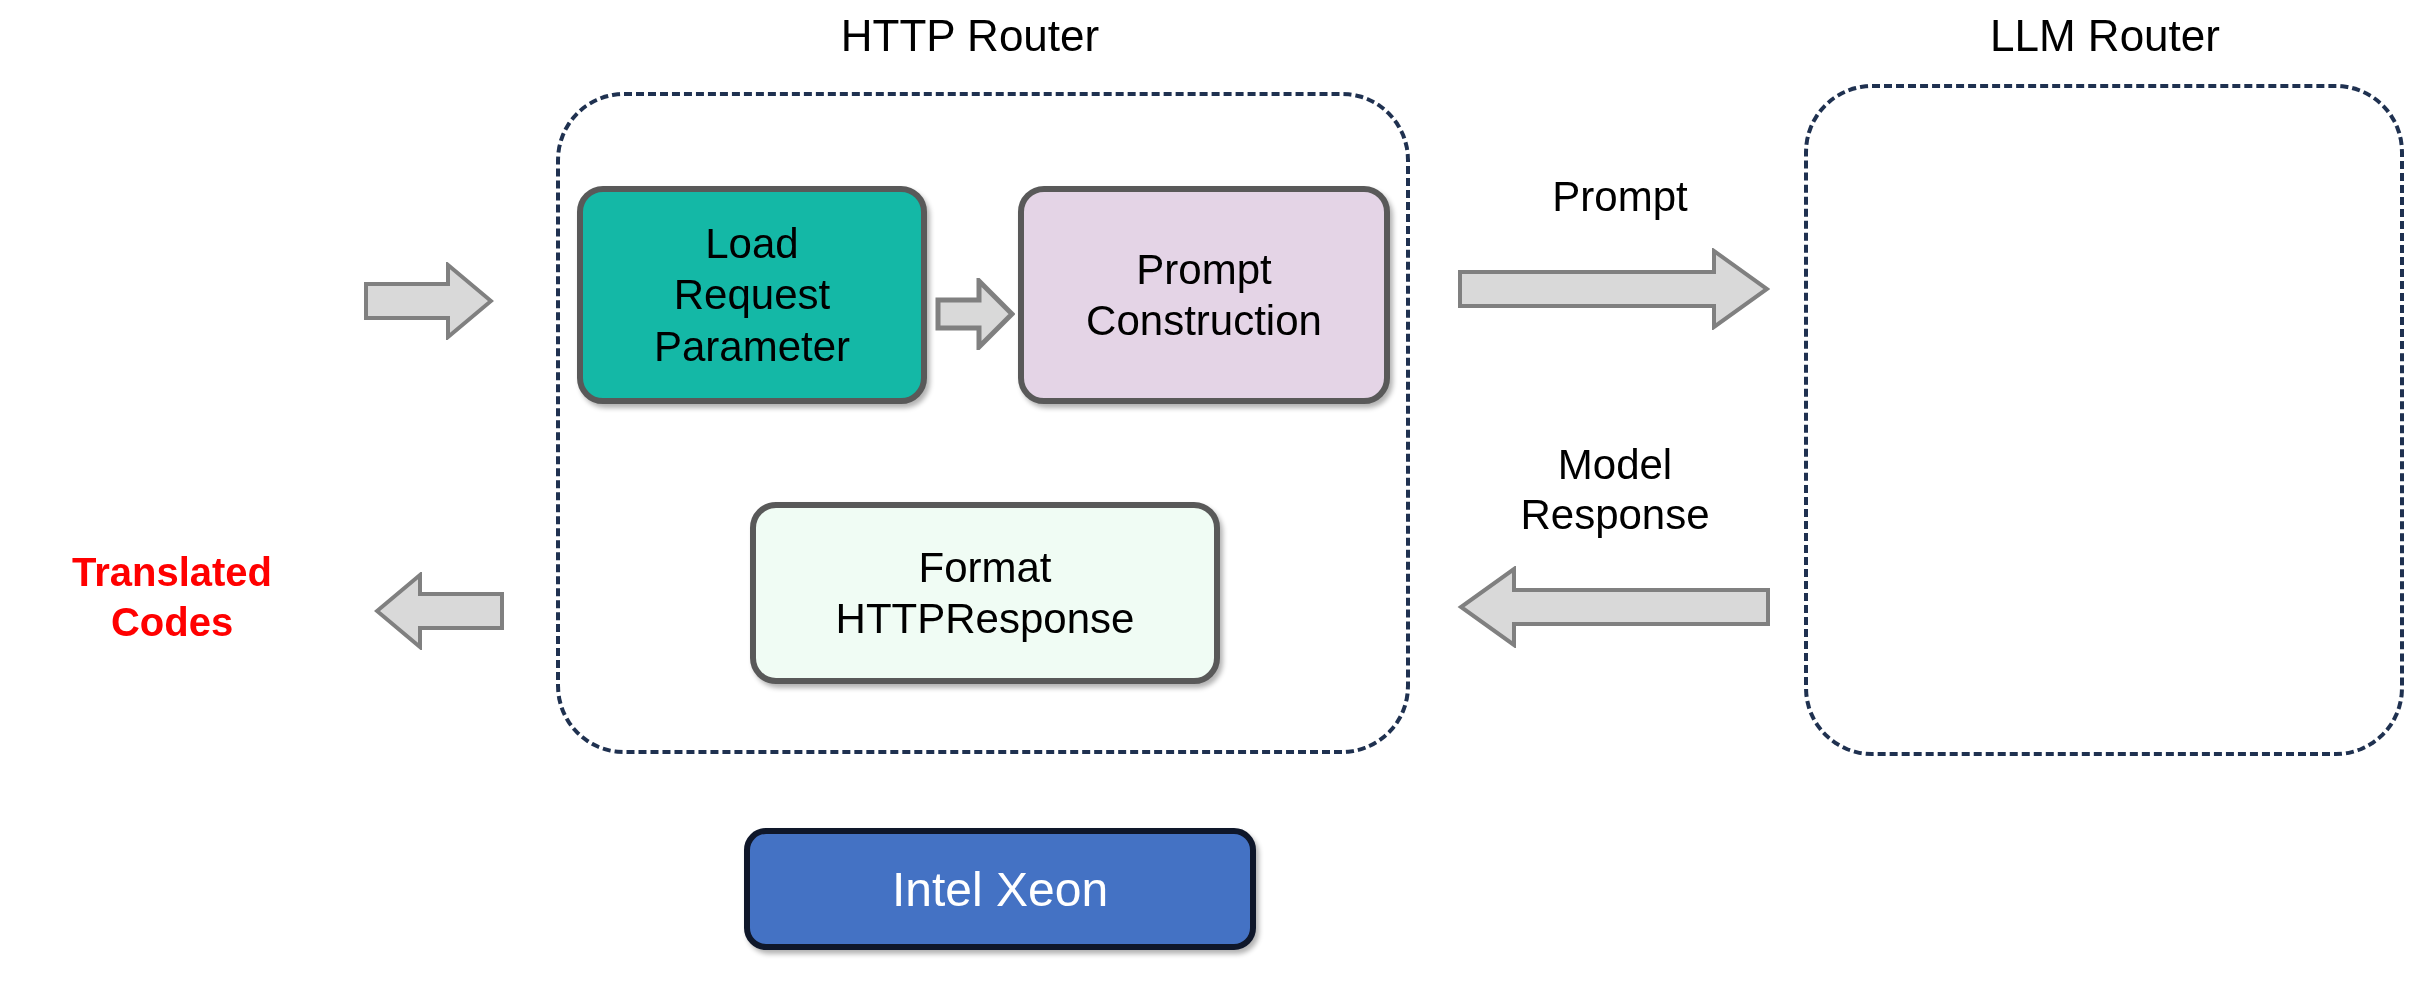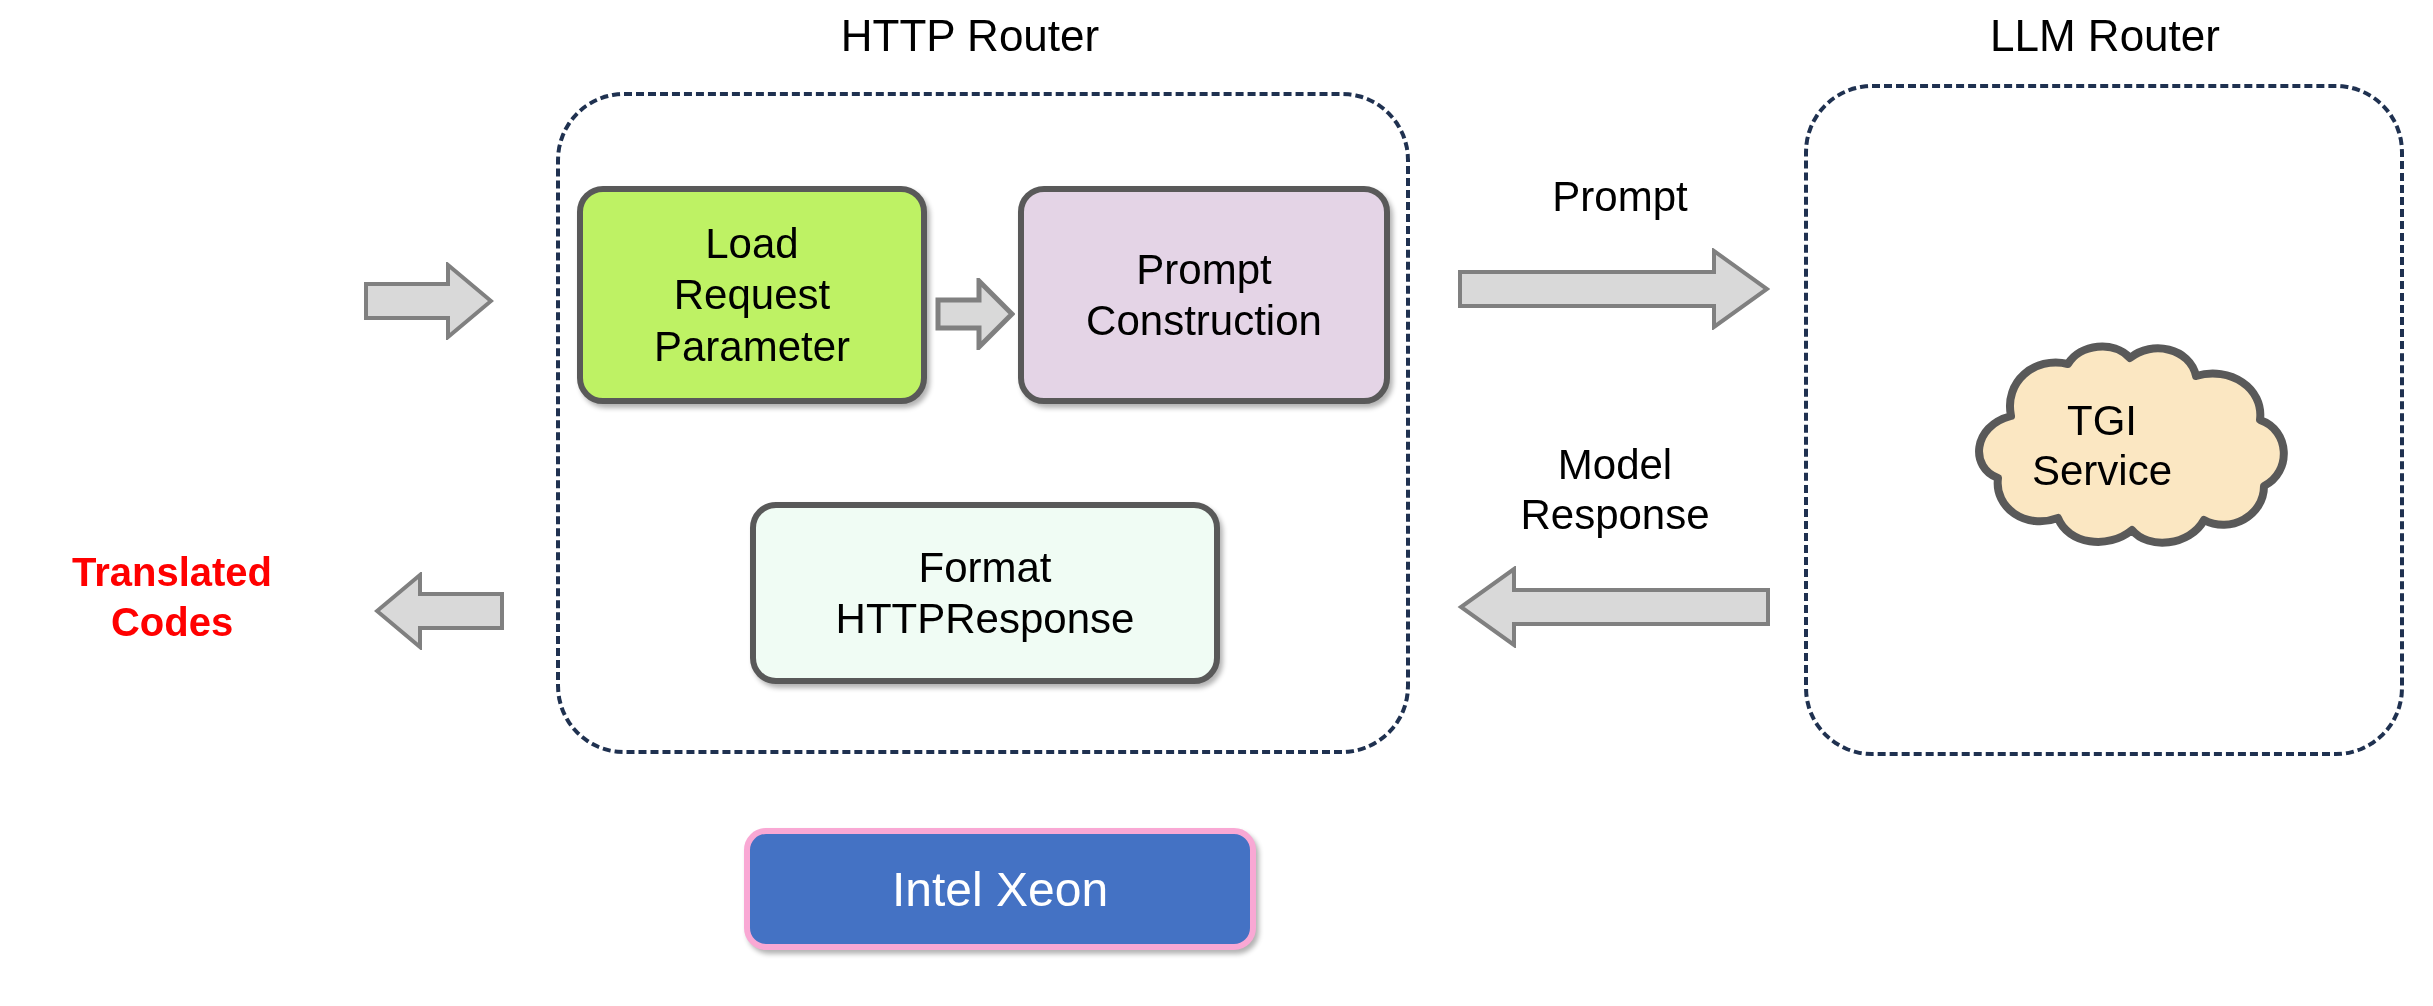--- a/index.html
+++ b/index.html
@@ -57,30 +57,30 @@
     display: flex;
     align-items: center;
     justify-content: center;
     text-align: center;
     font-size: 42px;
     color: #000000;
     line-height: 1.22;
     white-space: pre-line;
     box-shadow: 3px 4px 5px rgba(0,0,0,0.30);
   }
-  .proc-load { background: #bef264; }
+  .proc-load { background: #14b8a6; }
   .proc-prompt { background: #e4d4e6; }
   .proc-format { background: #f0fcf4; }
 
   
   .hw-bar {
     position: absolute;
     box-sizing: border-box;
     background: #4472c4;
-    border: 6px solid #f9a8d4;
+    border: 6px solid #0f172a;
     border-radius: 22px;
     display: flex;
     align-items: center;
     justify-content: center;
     color: #ffffff;
     font-size: 48px;
     box-shadow: 3px 4px 5px rgba(0,0,0,0.30);
   }
 
   
@@ -174,34 +174,17 @@
 
   <div class="arrow-label" style="left:1440px; top:440px; width:350px;">Model
 Response</div>
 
   <div class="arrow" style="left:1452px; top:566px;">
     <svg width="318" height="82" viewBox="0 0 318 82">
       <polygon points="316,24 62,24 62,3 9,41 62,79 62,58 316,58" fill="#d9d9d9" stroke="#808080" stroke-width="4" stroke-linejoin="miter"></polygon>
     </svg>
   </div>
 
-  <div class="cloud-wrap" style="left:1908px; top:338px; width:388px; height:216px;">
-    <svg width="388" height="216" viewBox="0 0 388 216">
-      <path d="M 103,78
-               C 96,44 126,18 160,26
-               C 172,6 206,2 222,20
-               C 244,2 282,10 288,38
-               C 322,28 356,50 352,82
-               C 382,92 384,134 356,148
-               C 356,178 322,196 296,182
-               C 282,208 240,212 224,192
-               C 200,212 160,206 150,180
-               C 118,192 86,170 90,140
-               C 62,130 64,88 103,78 Z" fill="#fbe7c2" stroke="#595959" stroke-width="8" stroke-linejoin="round"></path>
-    </svg>
-    <div class="cloud-text">TGI
-Service</div>
-  </div>
 
   <div class="hw-bar" style="left:744px; top:828px; width:512px; height:122px;">Intel Xeon</div>
 
 
 </div>
 
 </body></html>

